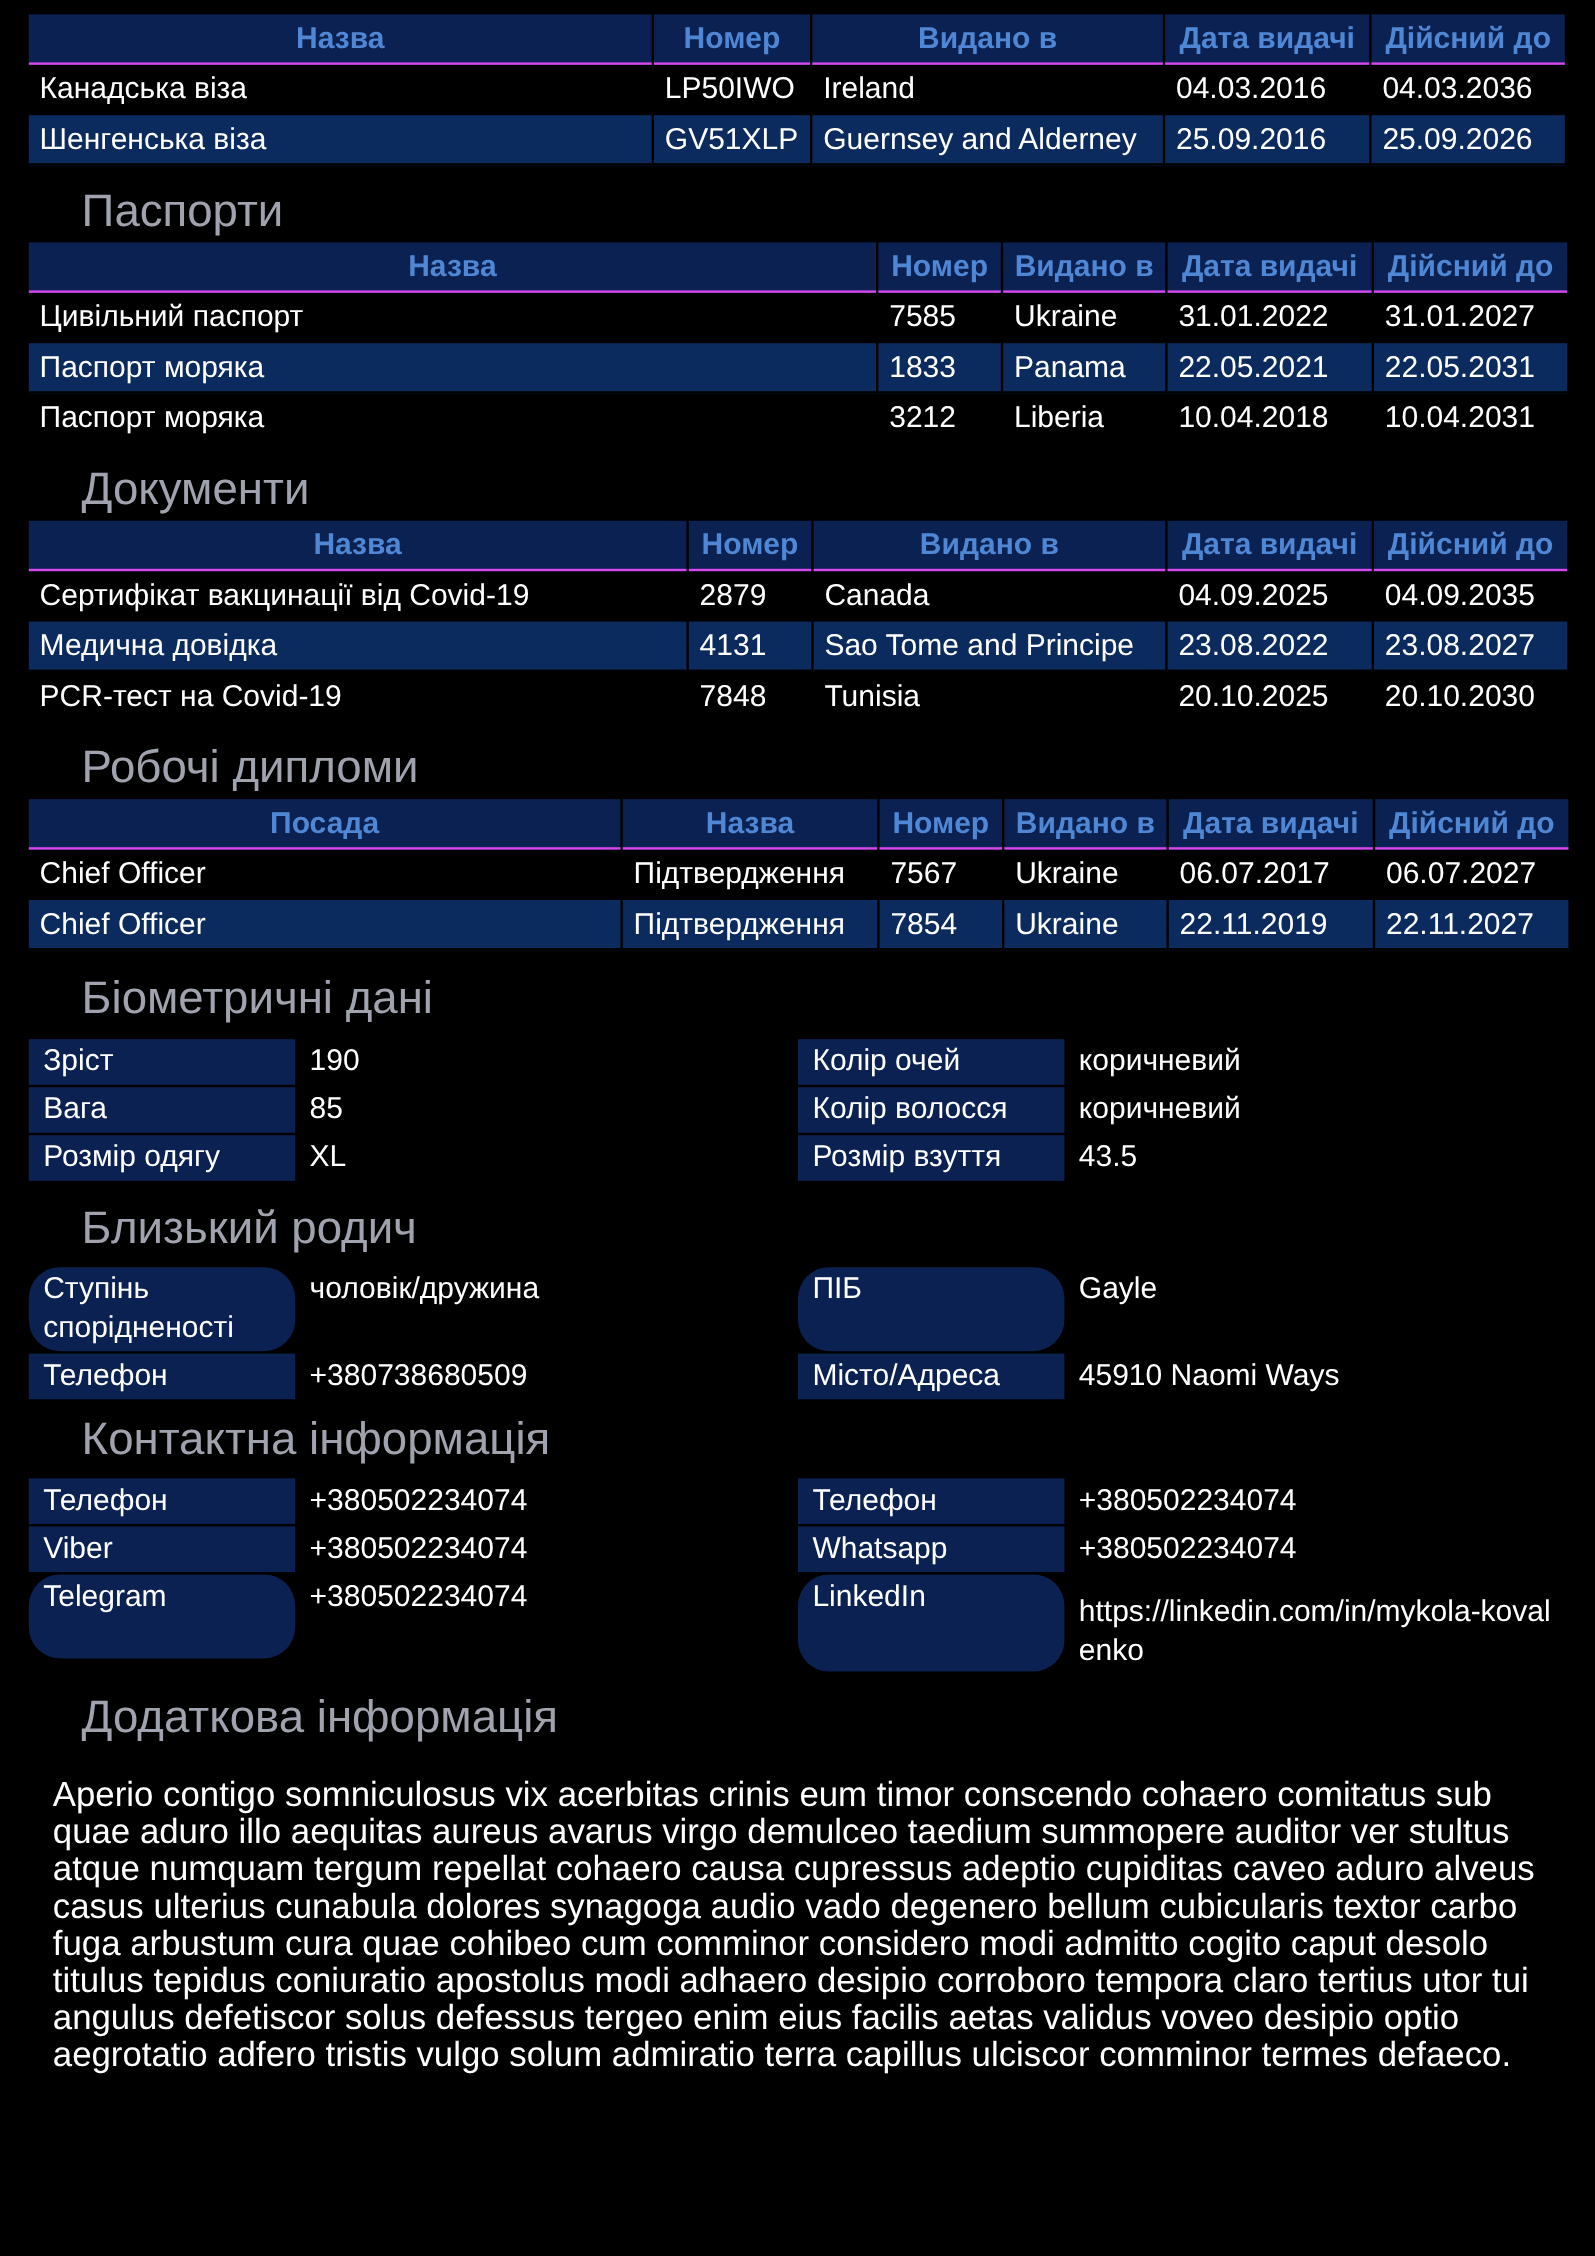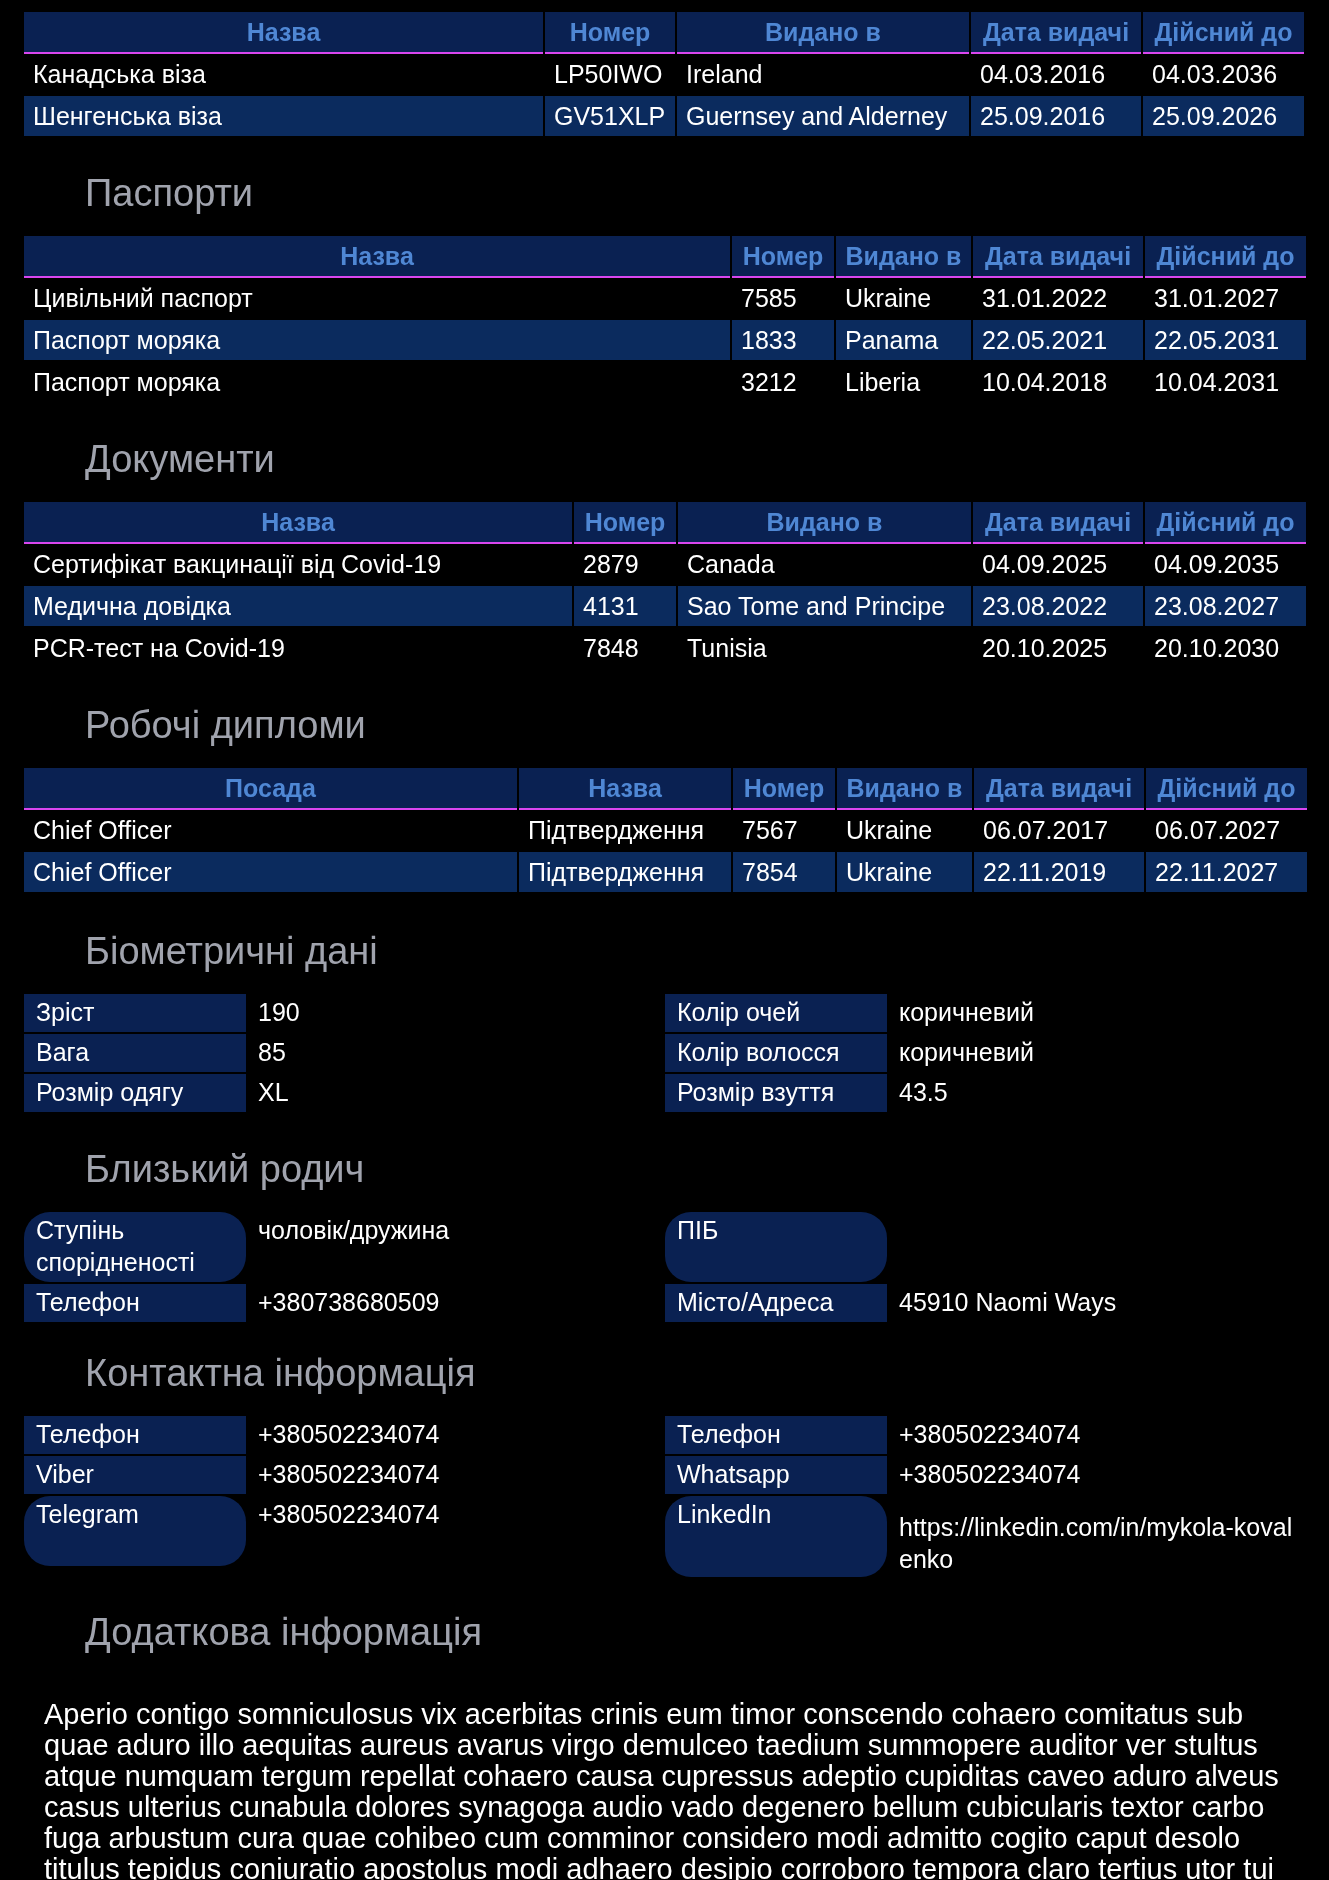--- a/index.html
+++ b/index.html
@@ -33,21 +33,21 @@
     padding: 0 9px;
     white-space: nowrap;
     font-size: 25px;
     border-bottom: 2px solid #000;
   }
   table.grid tr.alt td { background: #0b2b5e; }
   h2.section {
     font-weight: normal;
     color: #a0a3ad;
     font-size: 38px;
-    margin: 17px;
+    margin: 0;
     padding: 12px 0 0 44px;
     height: 52px;
     line-height: 52px;
   }
   .kv-wrap { display: flex; gap: 0; }
   .kv-col { width: 640px; }
   .kv-col.right { margin-left: 1px; }
   .kv-row { display: flex; margin-bottom: 2px; }
   .kv-key {
     background: #0a2152;
@@ -276,20 +276,21 @@
         <div class="kv-val">чоловік/дружина</div>
       </div>
       <div class="kv-row">
         <div class="kv-key">Телефон</div>
         <div class="kv-val">+380738680509</div>
       </div>
     </div>
     <div class="kv-col right">
       <div class="kv-row tall">
         <div class="kv-key">ПІБ</div>
+        <div class="kv-val">Gayle</div>
       </div>
       <div class="kv-row">
         <div class="kv-key">Місто/Адреса</div>
         <div class="kv-val">45910 Naomi Ways</div>
       </div>
     </div>
   </div>
 
   <h2 class="section" style="padding-top:6px;">Контактна інформація</h2>
   <div class="kv-wrap" style="margin-top:6px;">

